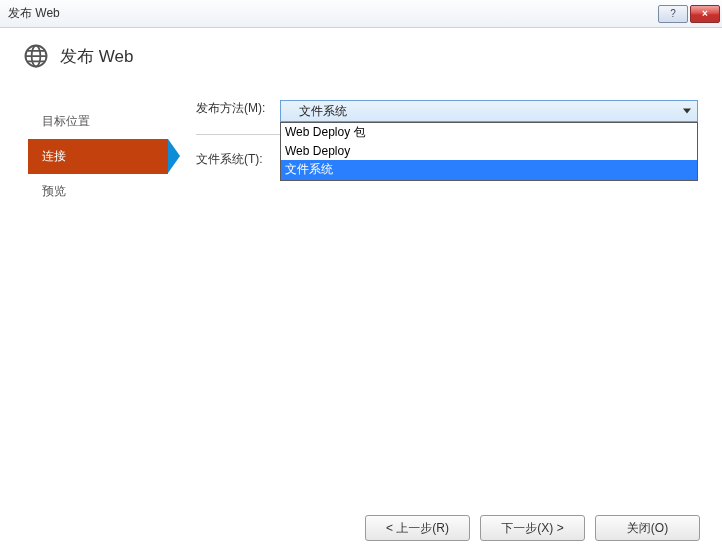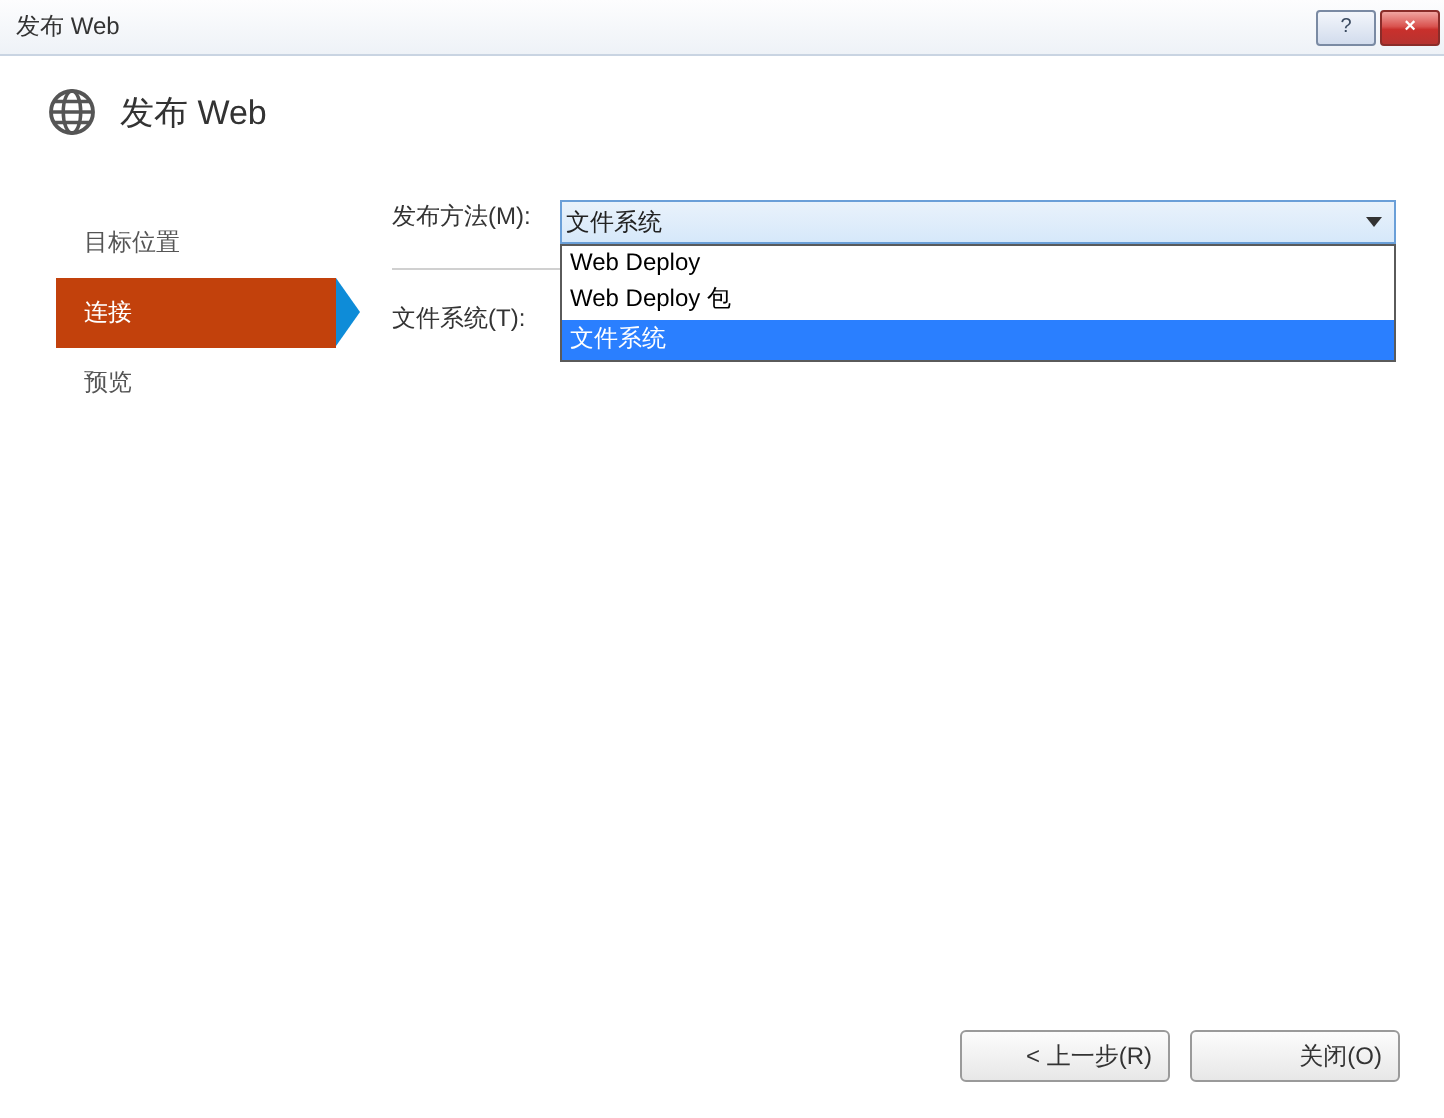--- a/index.html
+++ b/index.html
@@ -97,21 +97,21 @@
       text-align: left;
       color: #333;
     }
     .combobox {
       flex: 1;
       height: 22px;
       border: 1px solid #6a9fd8;
       background: linear-gradient(#e9f2fb, #d6e8fa);
       display: flex;
       align-items: center;
-      padding: 0 18px 0 2px;
+      padding: 0 18px 0 18px;
       position: relative;
       color: #222;
     }
     .combobox::after {
       content: "";
       position: absolute;
       right: 6px; top: 50%;
       transform: translateY(-50%);
       border-left: 4px solid transparent;
       border-right: 4px solid transparent;
@@ -165,21 +165,21 @@
     }
     .btn {
       min-width: 105px;
       height: 26px;
       border: 1px solid #9a9a9a;
       border-radius: 3px;
       background: linear-gradient(#fcfcfc, #e7e7e7);
       text-align: center;
       display: flex;
       align-items: center;
-      justify-content: flex-end;
+      justify-content: center;
       color: #333;
       padding: 0 8px;
     }
   </style>
 </head>
 <body>
 
 <div class="titlebar">
   <span class="titlebar-title">发布 Web</span>
   <div class="titlebar-btns">
@@ -217,24 +217,24 @@
   </div>
 
   <div class="main">
 
     <div class="form-row">
       <span class="form-label">发布方法(M):</span>
       <div class="combobox">
         <span>文件系统</span>
         <div class="dropdown-list">
           <div class="dropdown-item">
-            <span>Web Deploy</span>
+            <span>Web Deploy 包</span>
           </div>
           <div class="dropdown-item">
-            <span>Web Deploy 包</span>
+            <span>Web Deploy</span>
           </div>
           <div class="dropdown-item highlighted">
             <span>文件系统</span>
           </div>
         </div>
       </div>
     </div>
 
     <hr class="sep">
 
@@ -247,15 +247,18 @@
     </div>
 
   </div>
 </div>
 
 <div class="footer">
   <div class="btn">
     <span>&lt; 上一步(R)</span>
   </div>
   <div class="btn">
+    <span>下一步(X) &gt;</span>
+  </div>
+  <div class="btn">
     <span>关闭(O)</span>
   </div>
 </div>
 
 </body></html>

